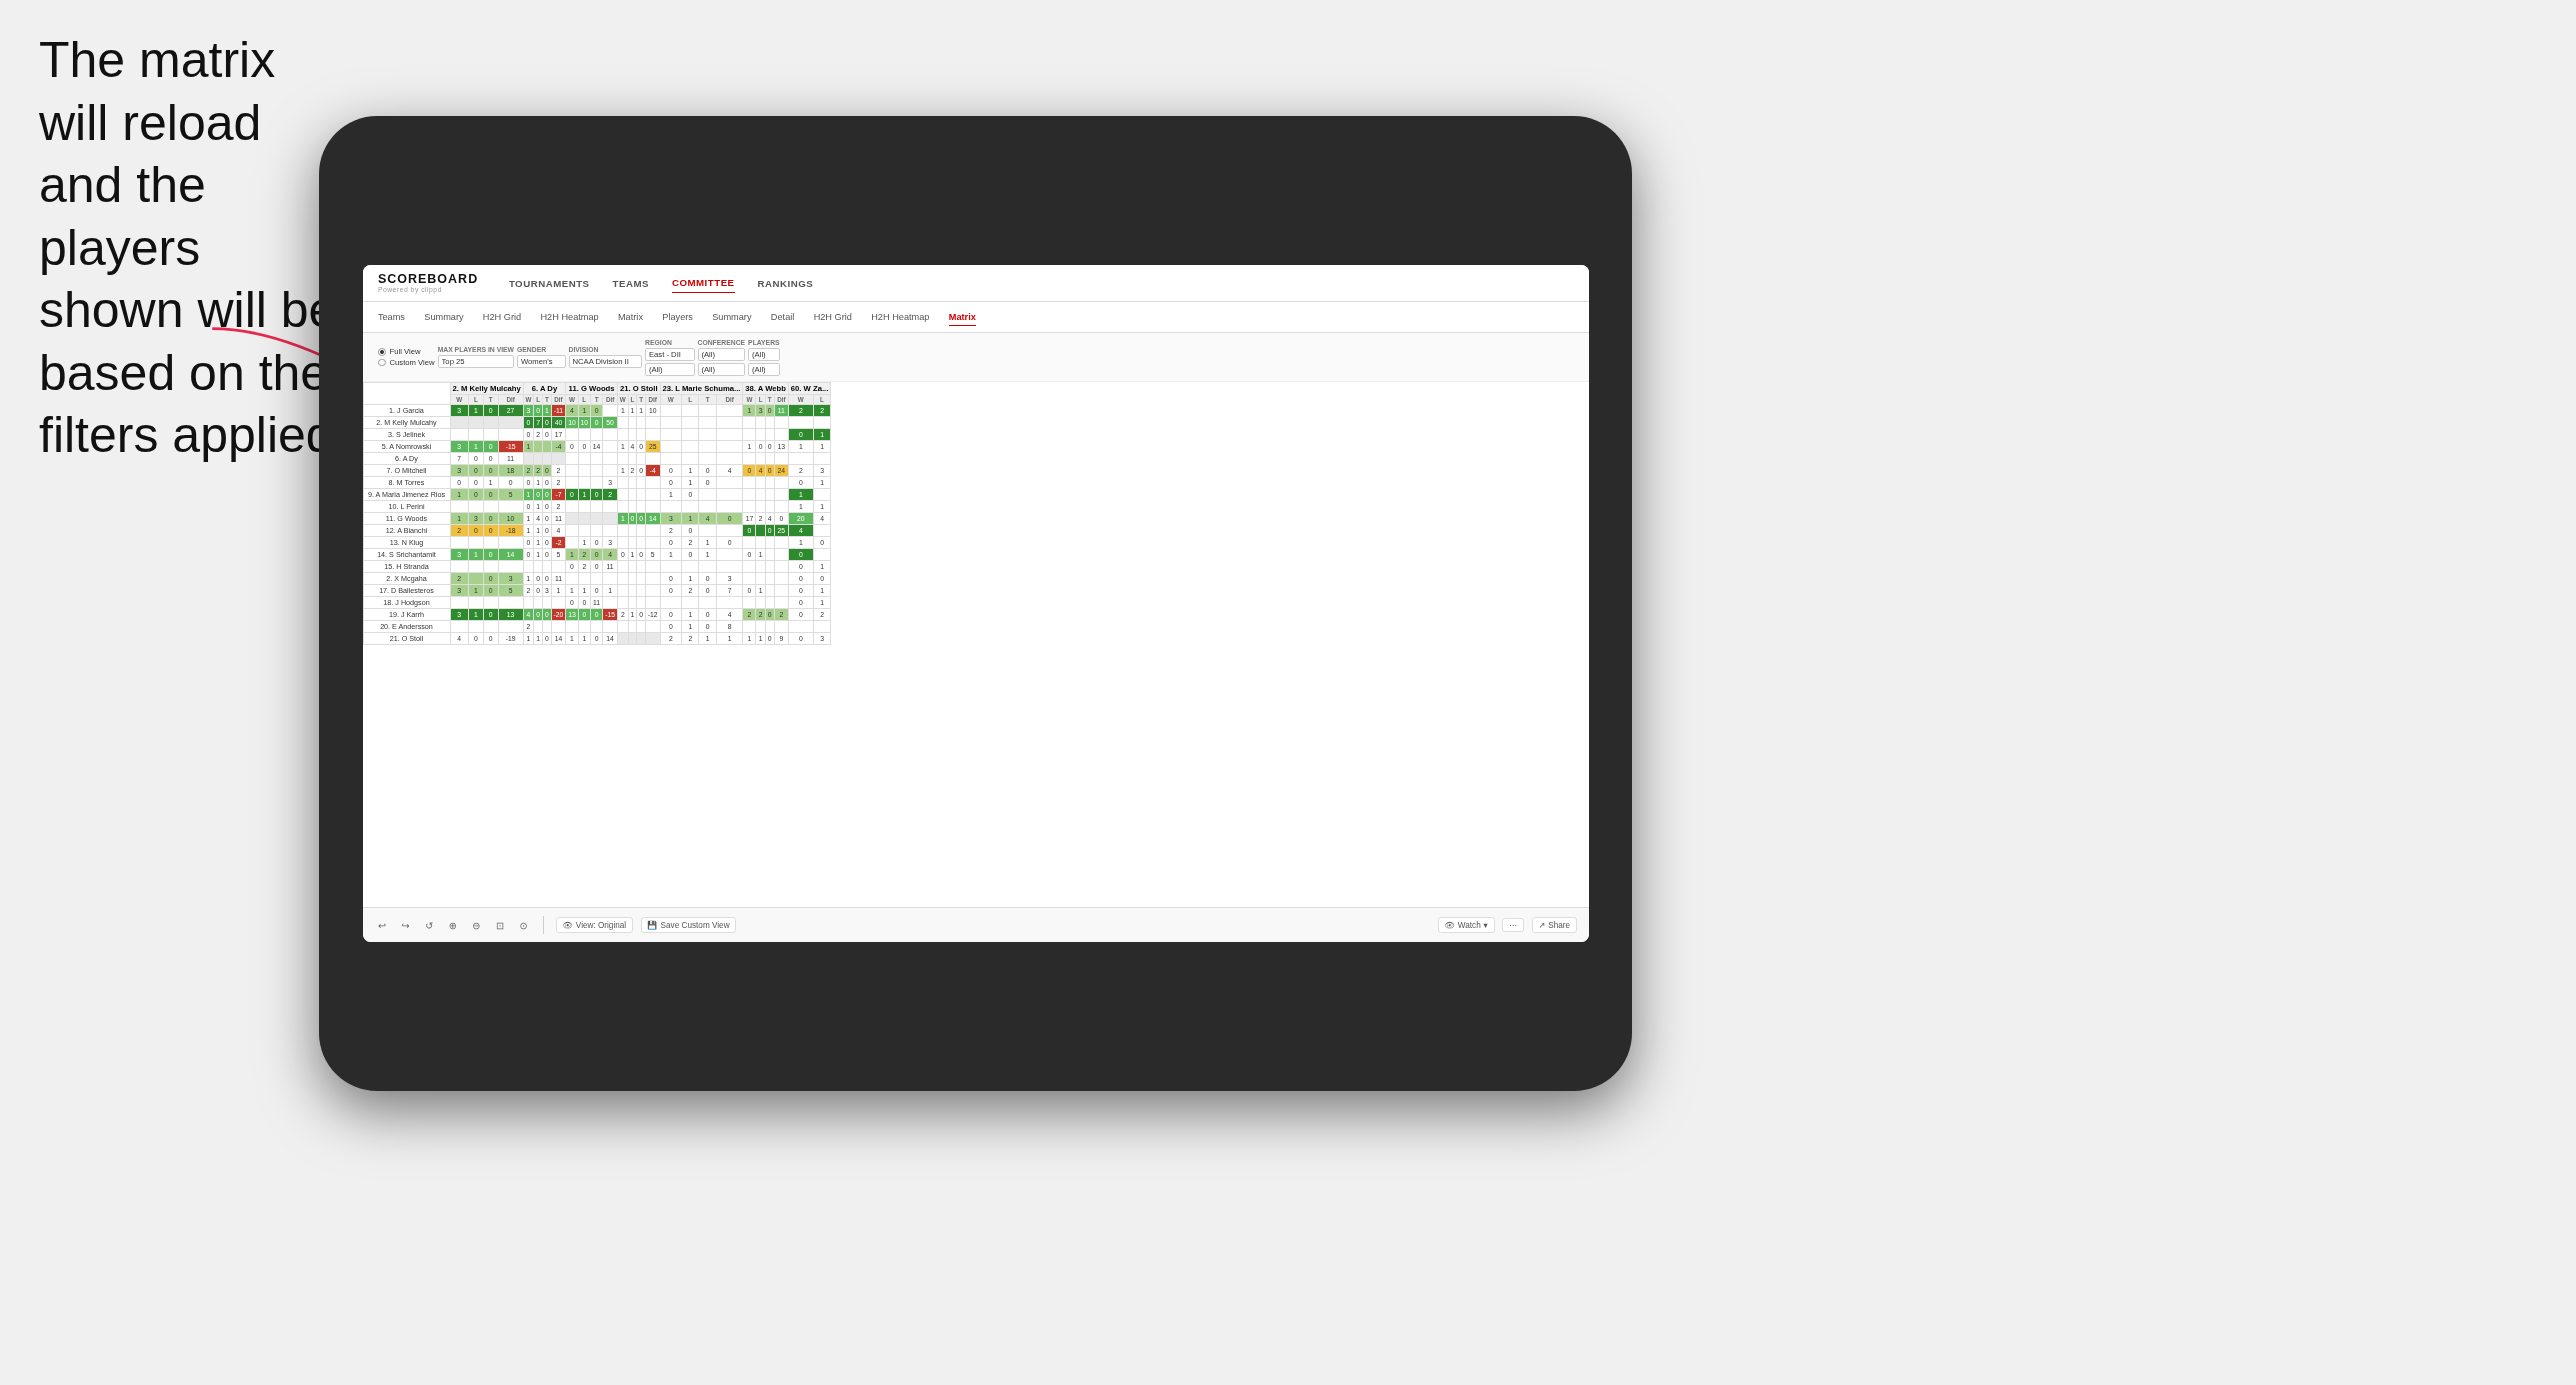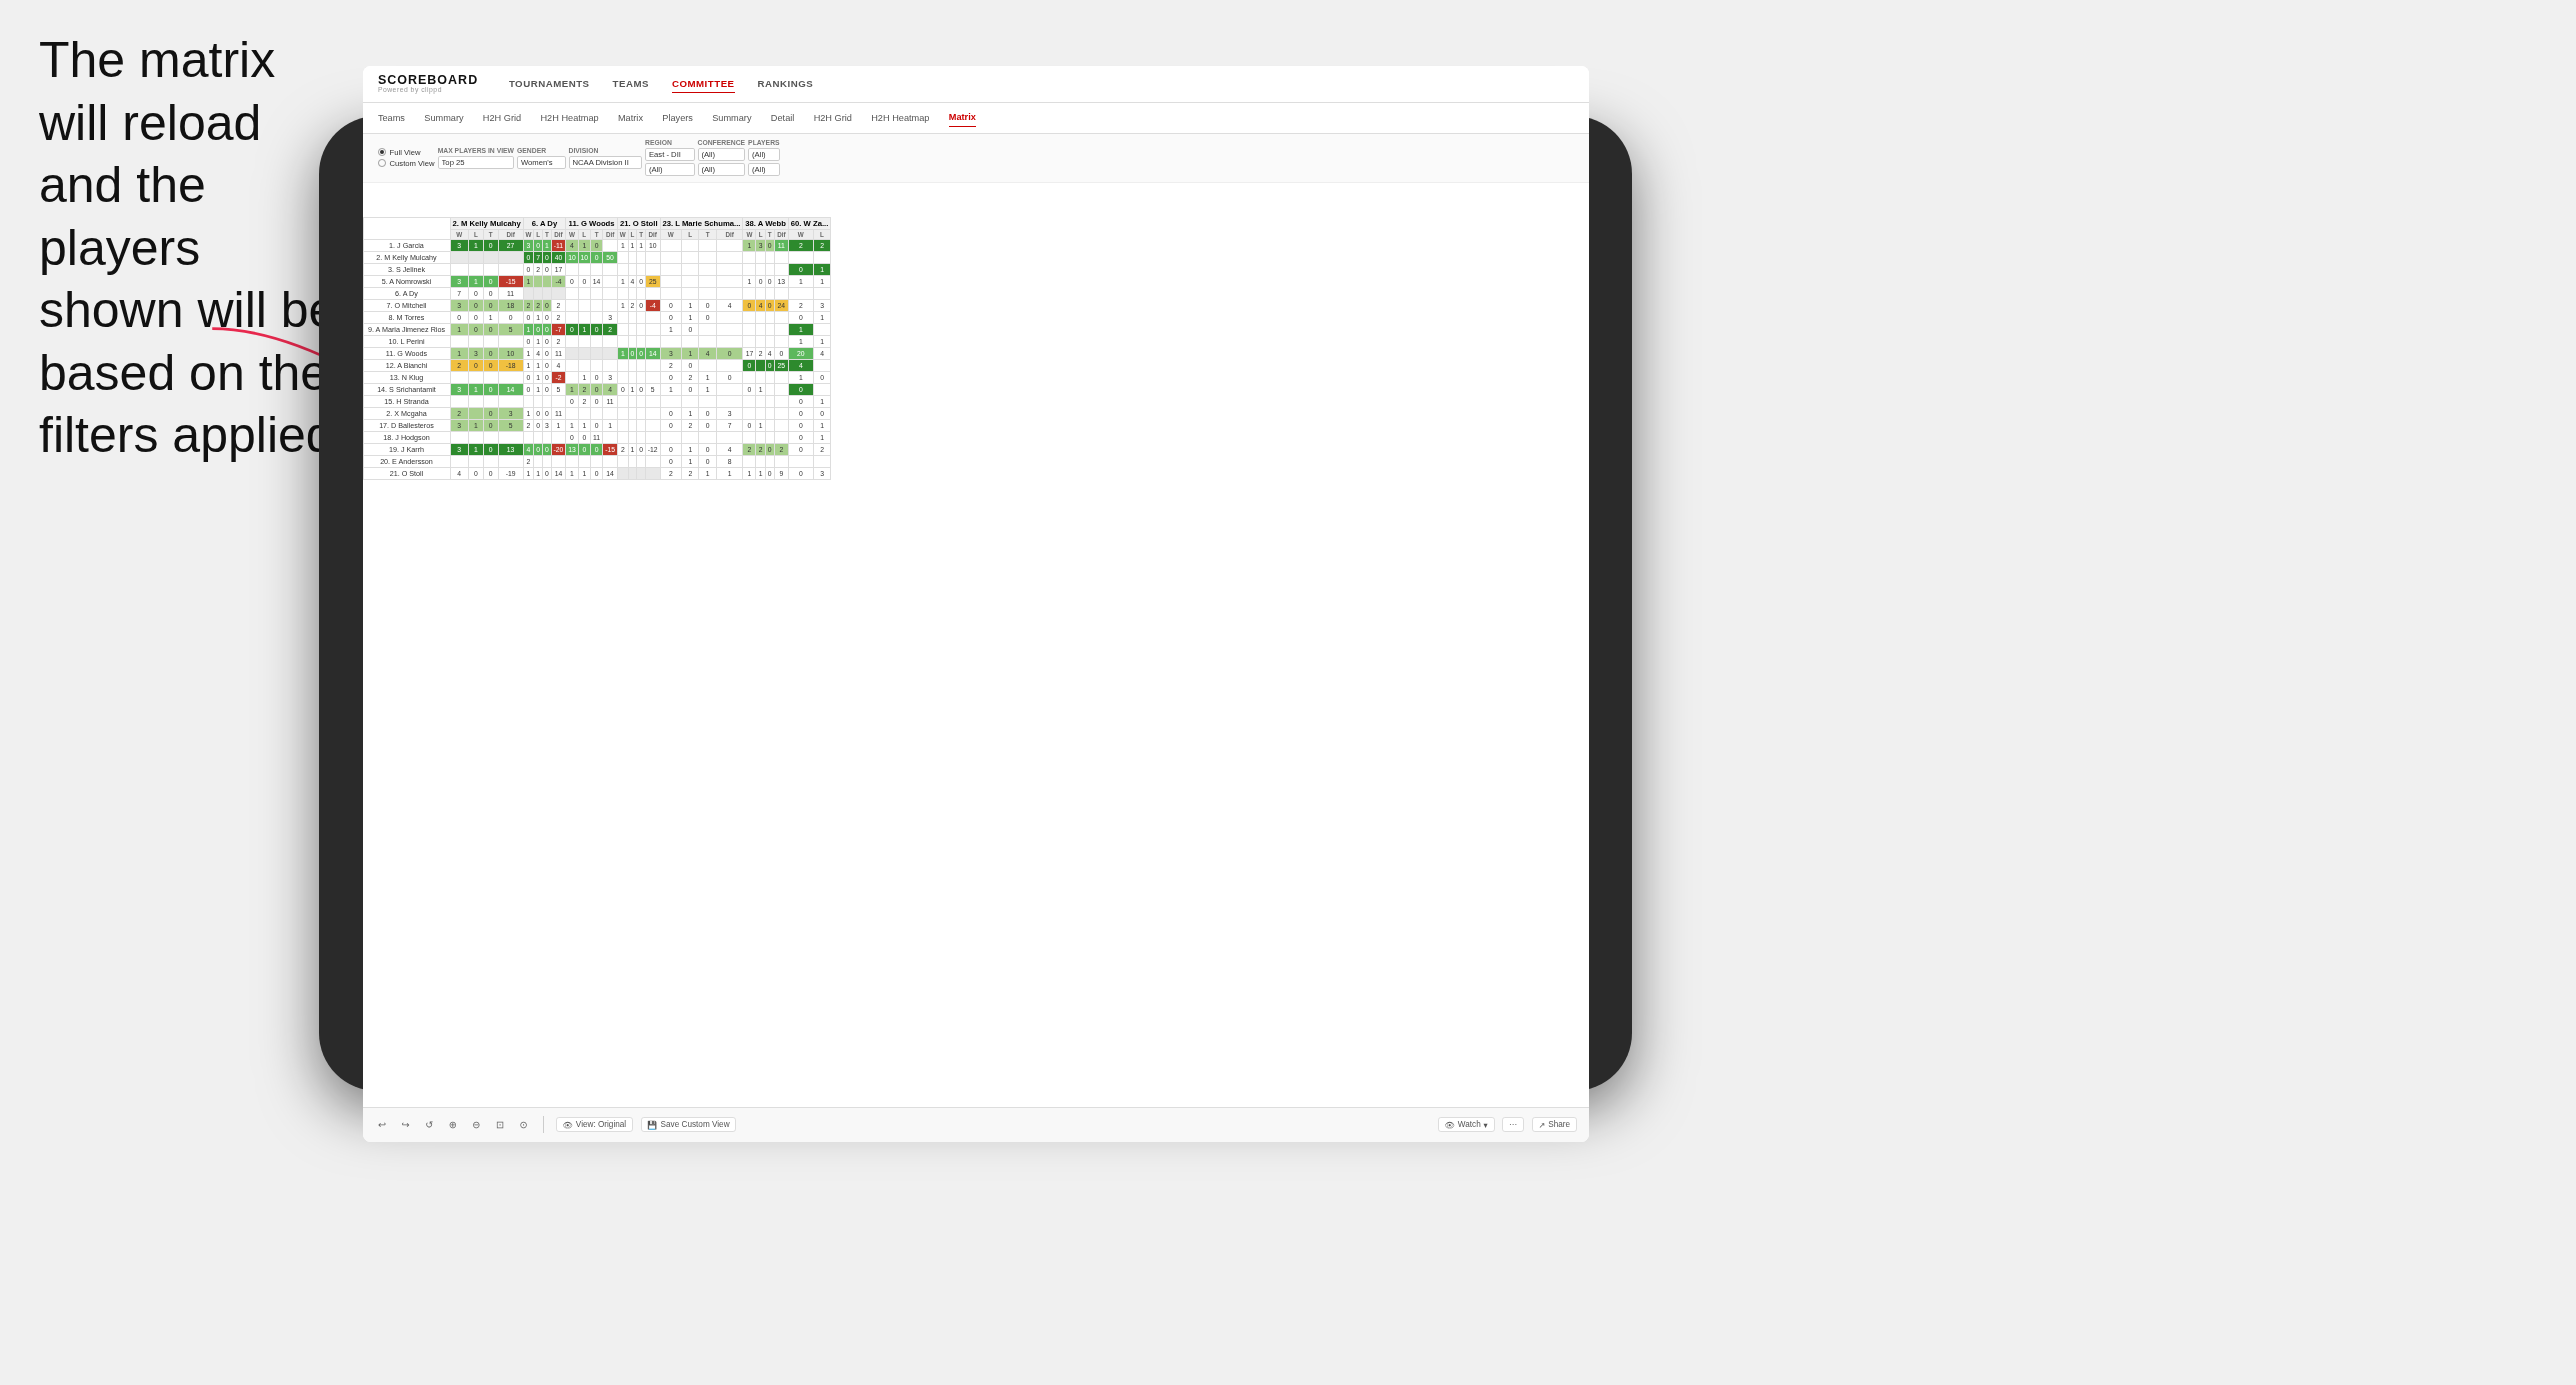--- a/index.html
+++ b/index.html
@@ -34,21 +34,21 @@
       background: #2a2a2a;
       border-radius: 58px;
       box-shadow: 0 19.3px 58px rgba(0,0,0,0.5);
       display: flex;
       align-items: center;
       justify-content: center;
     }
 
     .tablet-screen {
       width: 1226px;
-      height: 1076px;
+      height: 677px;
       background: #fff;
       border-radius: 7.7px;
       overflow: hidden;
       position: relative;
     }
 
     
     .nav-bar {
       display: flex;
       align-items: center;
@@ -182,21 +182,20 @@
       width: 3.9px;
       height: 3.9px;
       border-radius: 50%;
       background: #333;
     }
 
     
     .matrix-container {
       overflow: auto;
       height: calc(869px - 37px - 31px - 41px - 35px);
-      margin-top: 34px;
     }
 
     .matrix-table {
       border-collapse: collapse;
       font-size: 6.8px;
       white-space: nowrap;
     }
 
     .matrix-table th, .matrix-table td {
       border: 0.5px solid #ddd;

